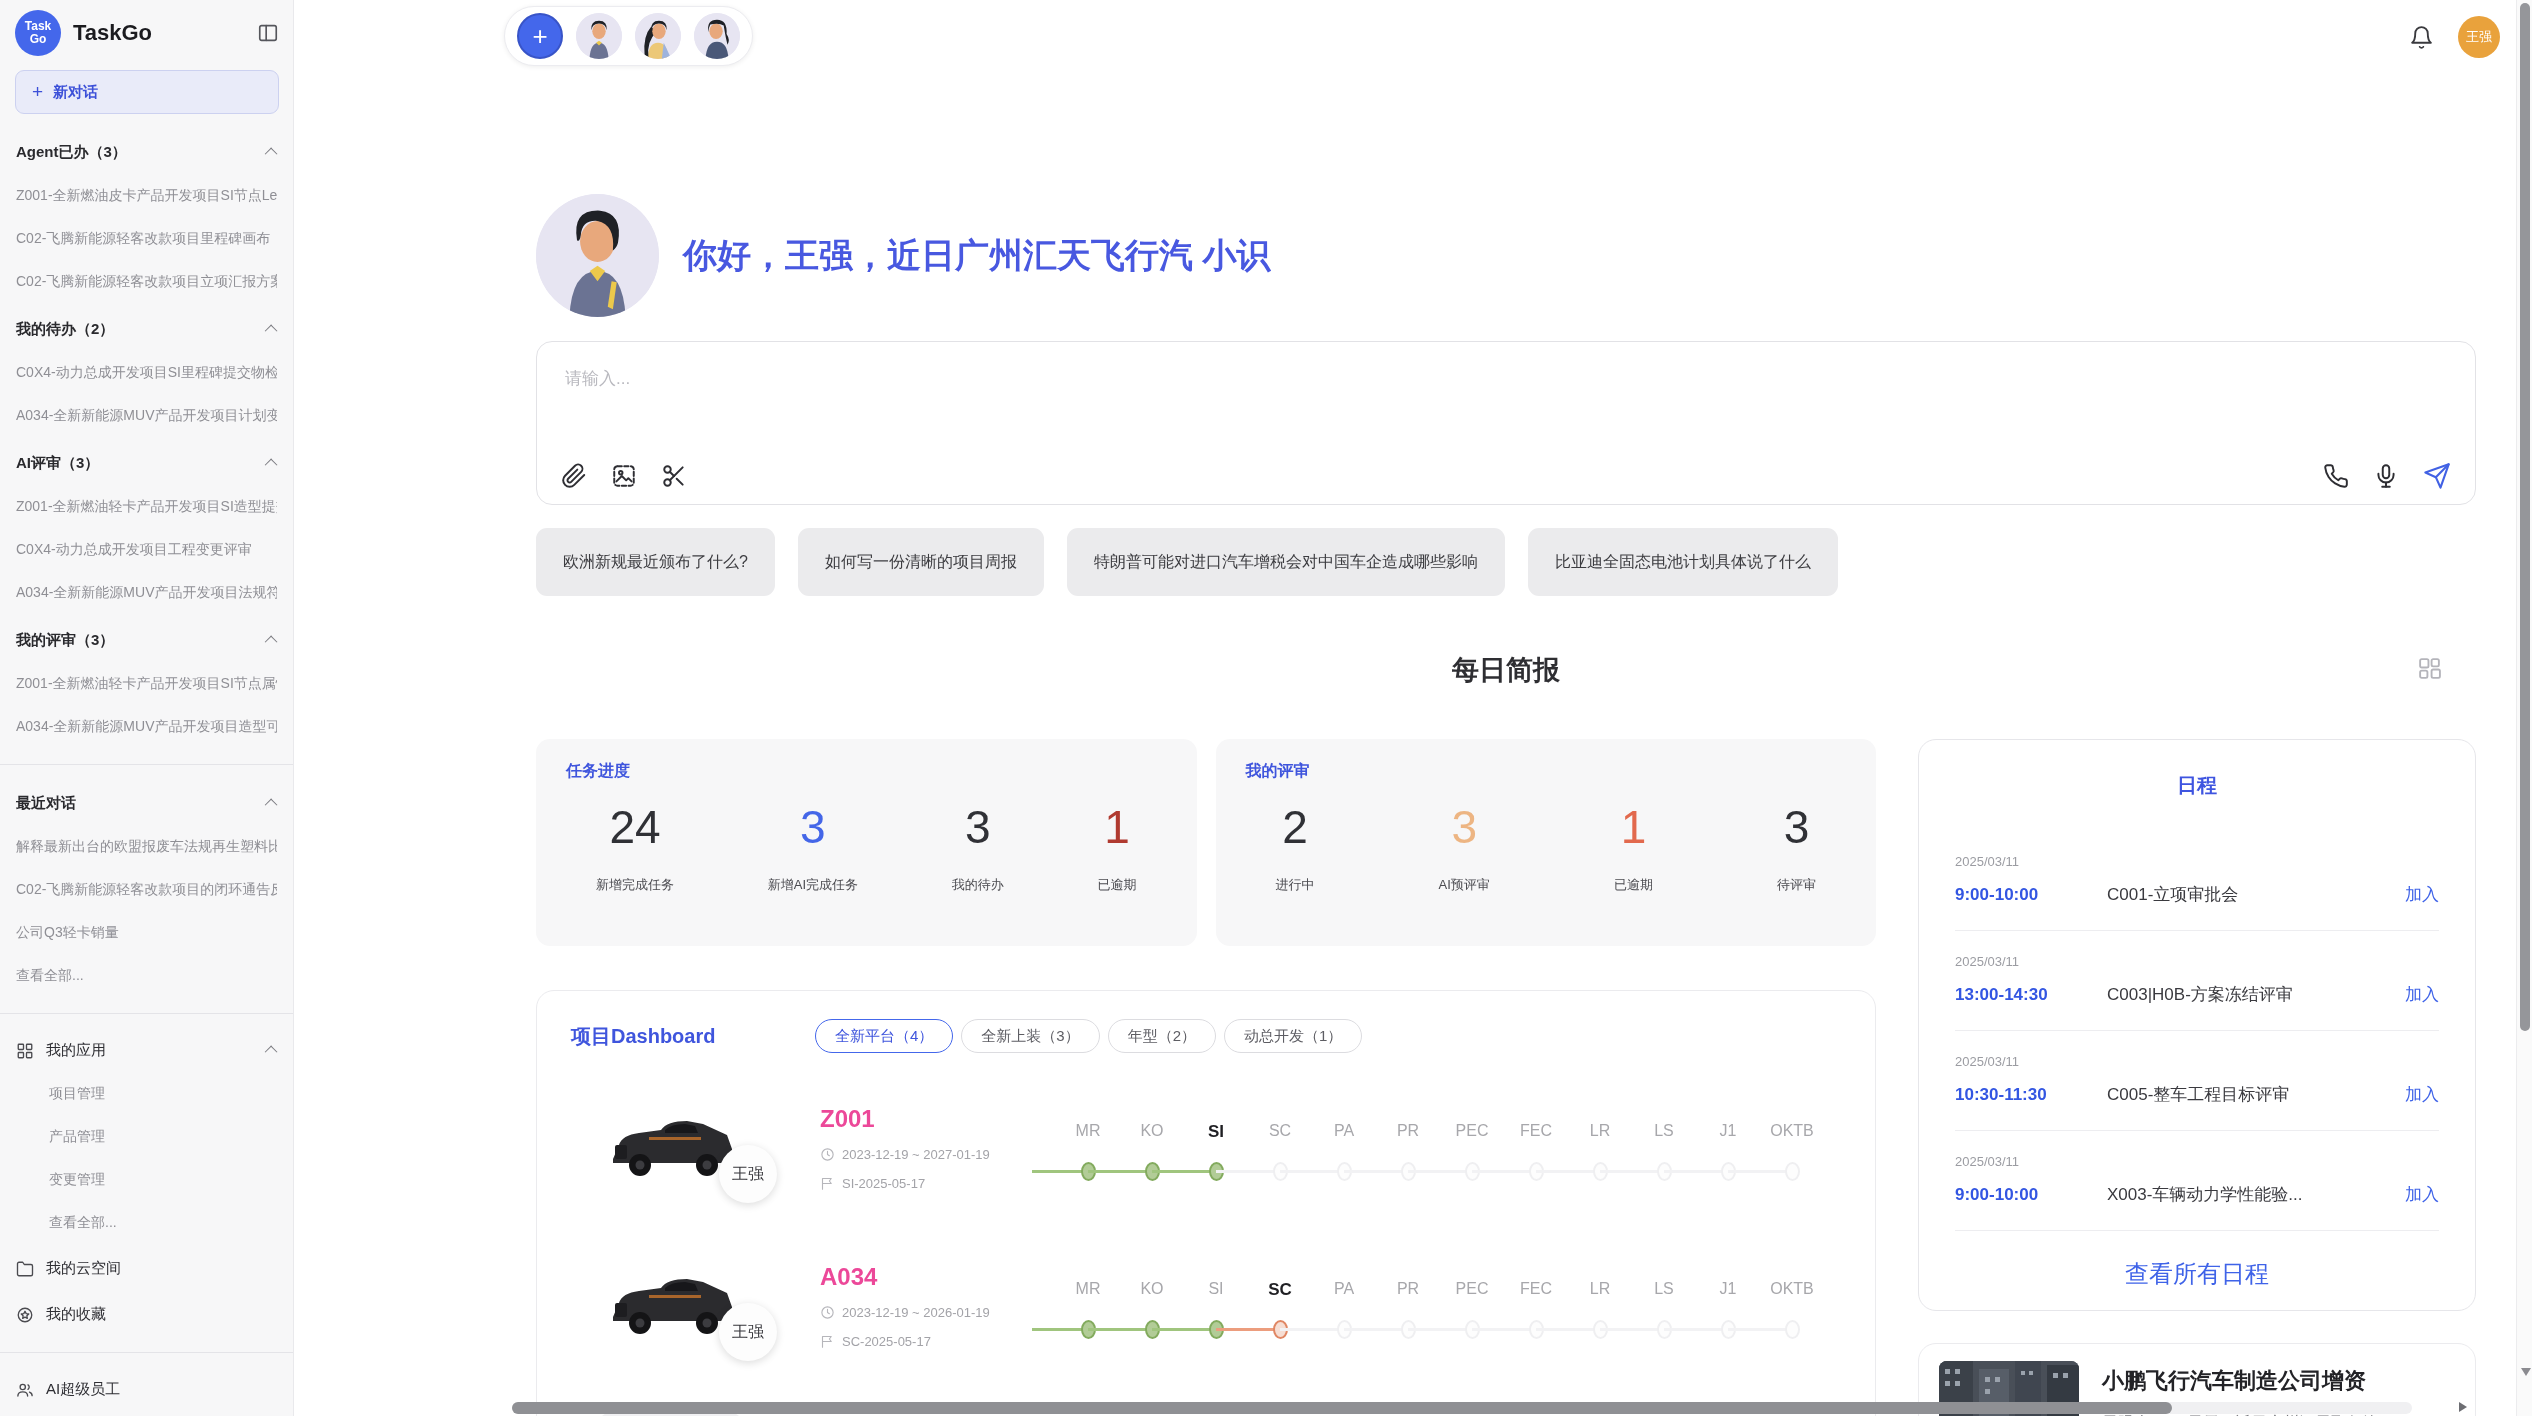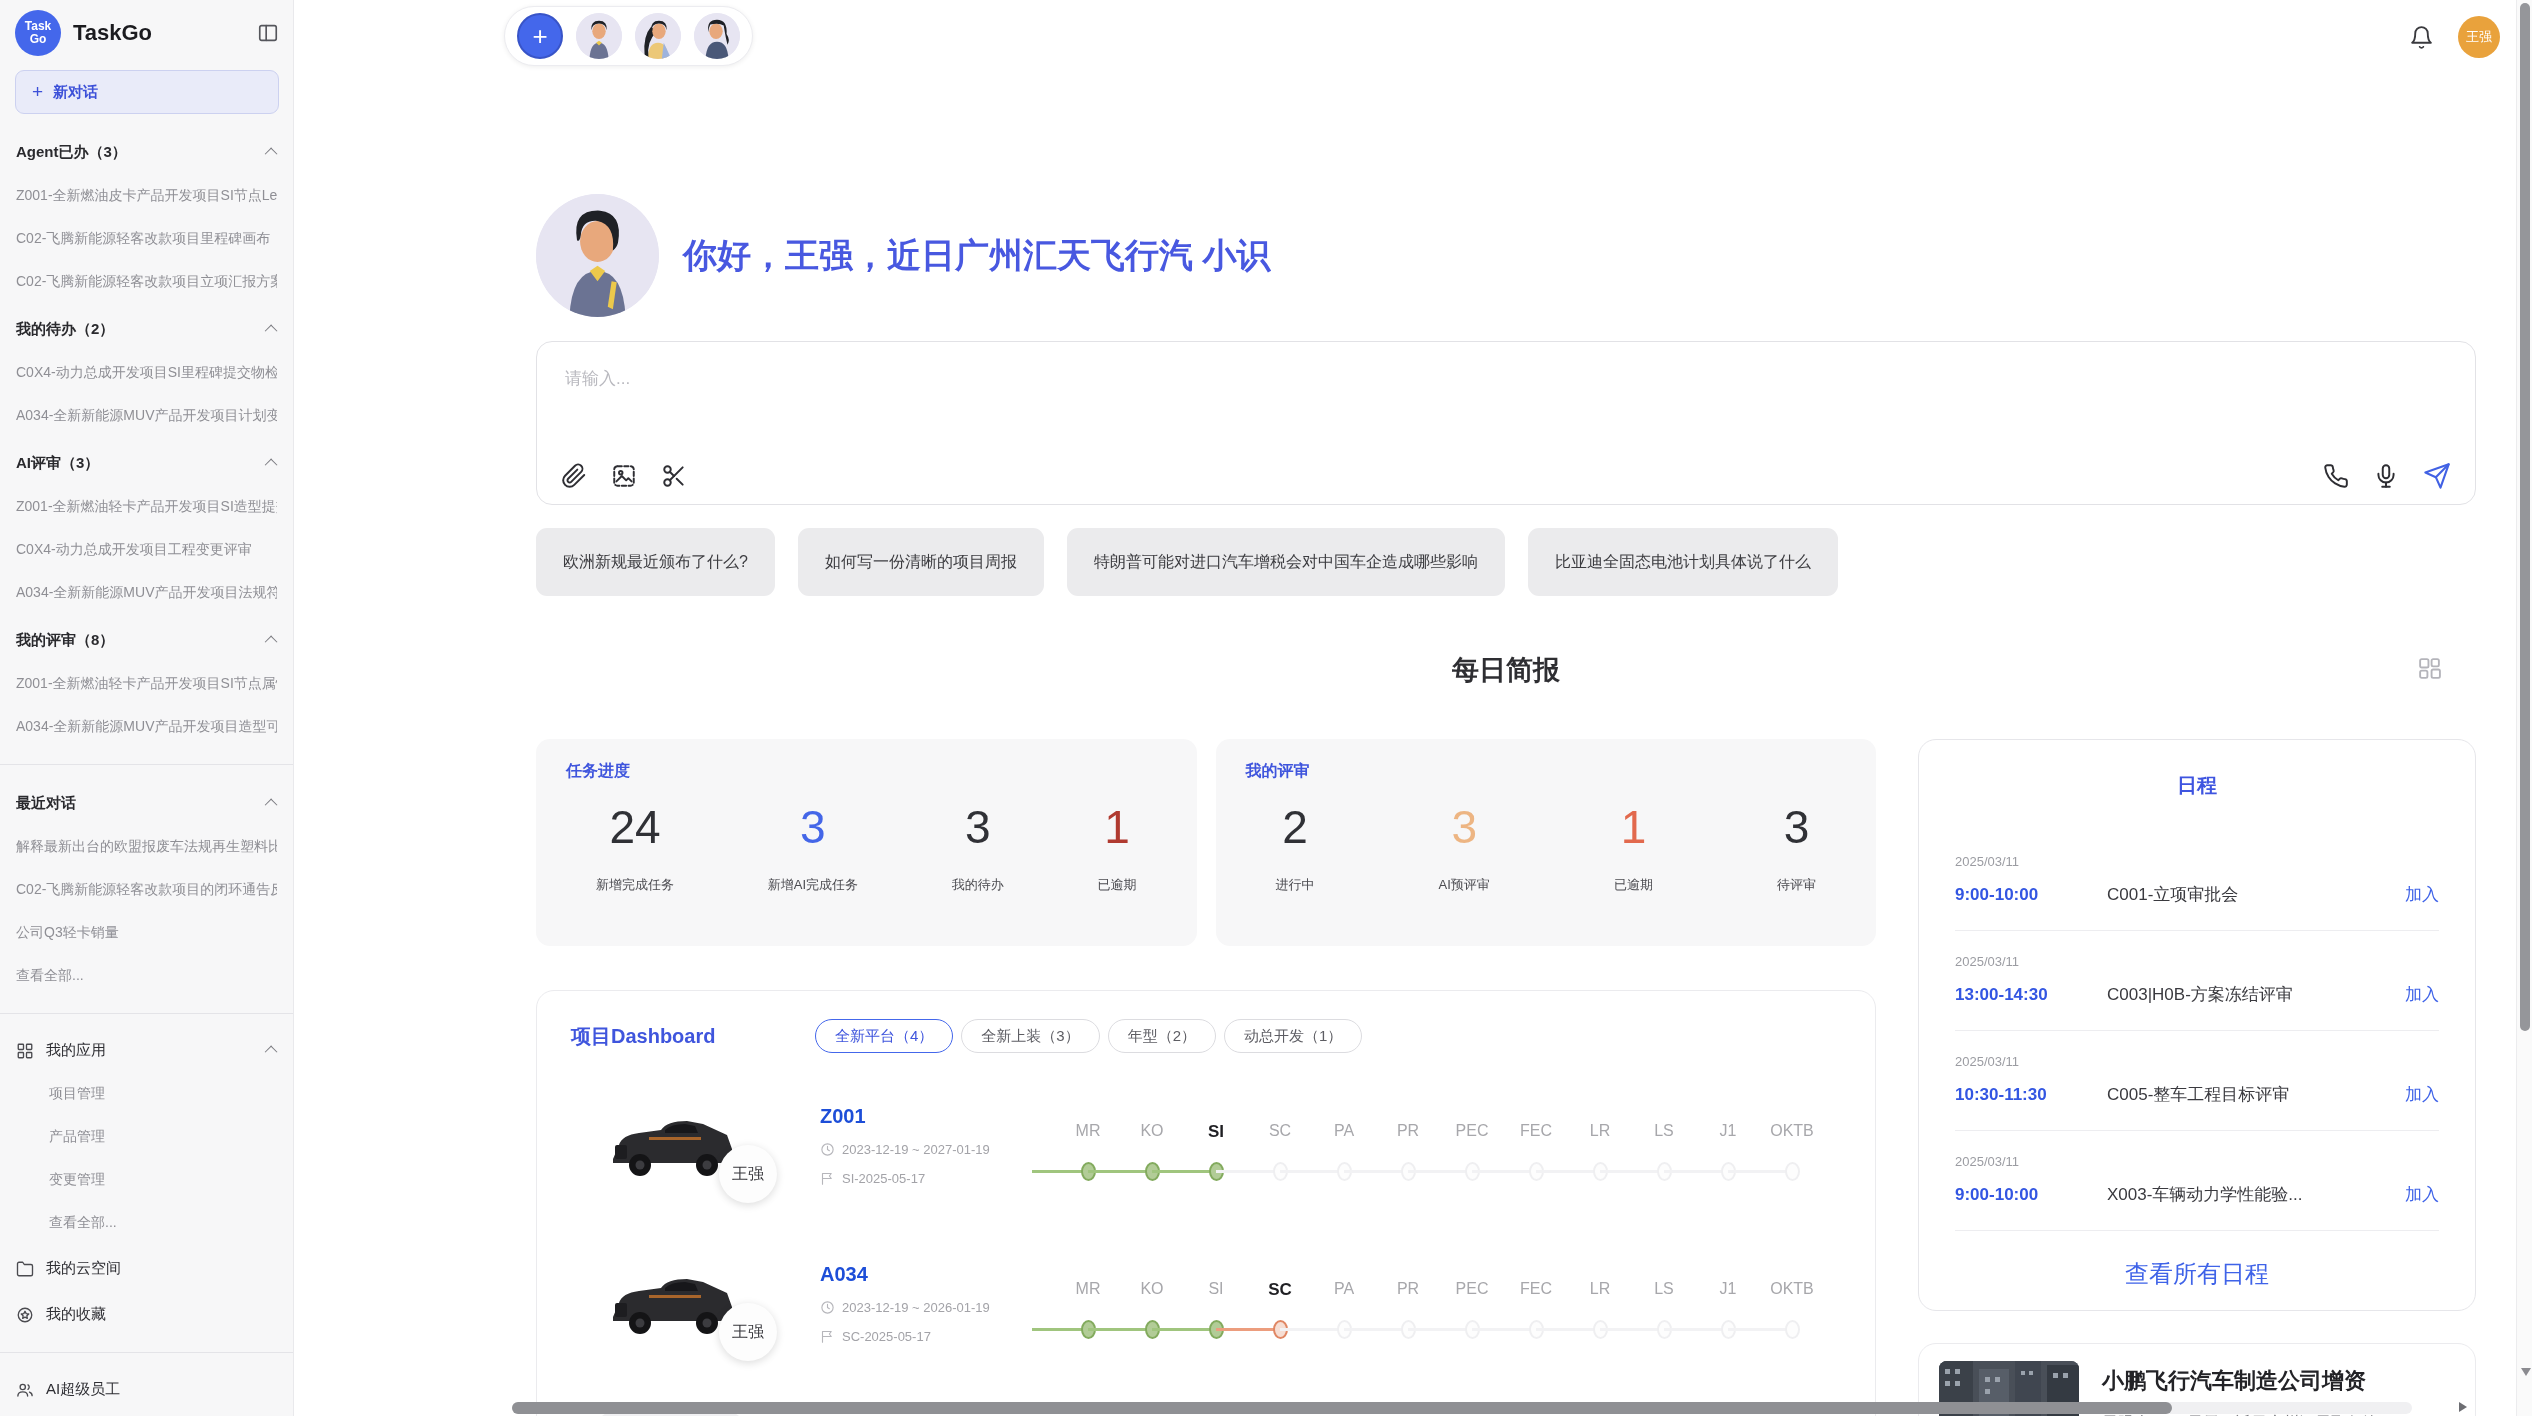--- a/index.html
+++ b/index.html
@@ -74,21 +74,21 @@
   .dash-title { font-size:20px; font-weight:600; color:#3f55dd; width:244px; }
   .dash-filters { display:flex; gap:8px; }
   .fchip { height:34px; padding:0 19px; border-radius:17px; background:#fff; border:1px solid #dcdce0; color:#5d5d63; font-size:15px; font-family:inherit; cursor:pointer; white-space:nowrap; }
   .fchip.active { border-color:#4467eb; color:#3f55dd; }
 
   .proj-row { position:relative; display:flex; margin-top:44px; height:105px; cursor:pointer; }
   .proj-row + .proj-row { margin-top:53px; }
   .proj-img { margin-left:28px; width:143px; height:105px; border-radius:10px; overflow:hidden; background:#fff; flex:none; }
   .proj-owner { position:absolute; left:148px; top:48px; width:58px; height:58px; border-radius:50%; background:#fdfdfd; box-shadow:0 2px 8px rgba(0,0,0,.14); display:flex; align-items:center; justify-content:center; font-size:16px; color:#35353a; }
   .proj-info { margin-left:78px; width:212px; flex:none; }
-  .proj-code { font-size:20px; font-weight:700; color:#1d4ed8; margin-top:8px; }
+  .proj-code { font-size:24px; font-weight:700; color:#ec4899; margin-top:8px; }
   .proj-meta { display:flex; align-items:center; gap:7px; margin-top:14px; font-size:13px; color:#a3a3a8; }
   .proj-meta .ric { color:#b6b6bb; }
   .ms-strip { position:relative; flex:1; height:105px; }
   .ms-label { position:absolute; top:25px; width:80px; text-align:center; font-size:16px; color:#a7a7ab; }
   .ms-label.cur { color:#1f1f23; font-weight:700; font-size:17px; }
   .ms-seg { position:absolute; top:73px; height:3px; }
   .ms-seg.done { background:#a0c57e; }
   .ms-seg.over { background:#ec9d7e; }
   .ms-seg.todo { background:#f2f2f4; }
   .ms-dot { position:absolute; top:65px; width:15px; height:19px; border-radius:50%; }
@@ -170,21 +170,21 @@
         <span>AI评审（3）</span>
           <i class="chev"></i>
       </div>
       <div>
           <div class="sb-item">Z001-全新燃油轻卡产品开发项目SI造型提交物评审</div>
           <div class="sb-item">C0X4-动力总成开发项目工程变更评审</div>
           <div class="sb-item">A034-全新新能源MUV产品开发项目法规符合性评审</div>
         </div>
 
       <div class="sb-sec-head">
-        <span>我的评审（8）</span>
+        <span>我的评审（3）</span>
           <i class="chev"></i>
       </div>
       <div>
           <div class="sb-item">Z001-全新燃油轻卡产品开发项目SI节点属性5D文件评审</div>
           <div class="sb-item">A034-全新新能源MUV产品开发项目造型可行性评审</div>
         </div>
 
       <hr class="sb-divider">
 
       <div class="sb-sec-head">

